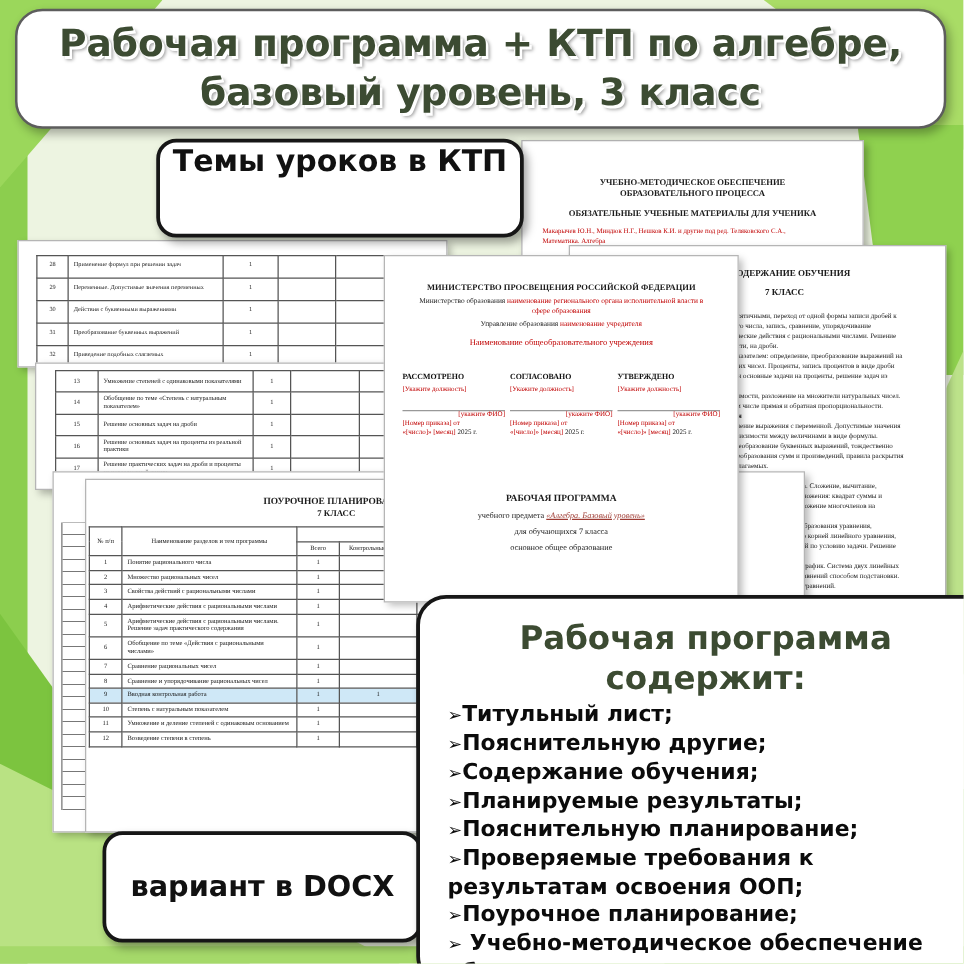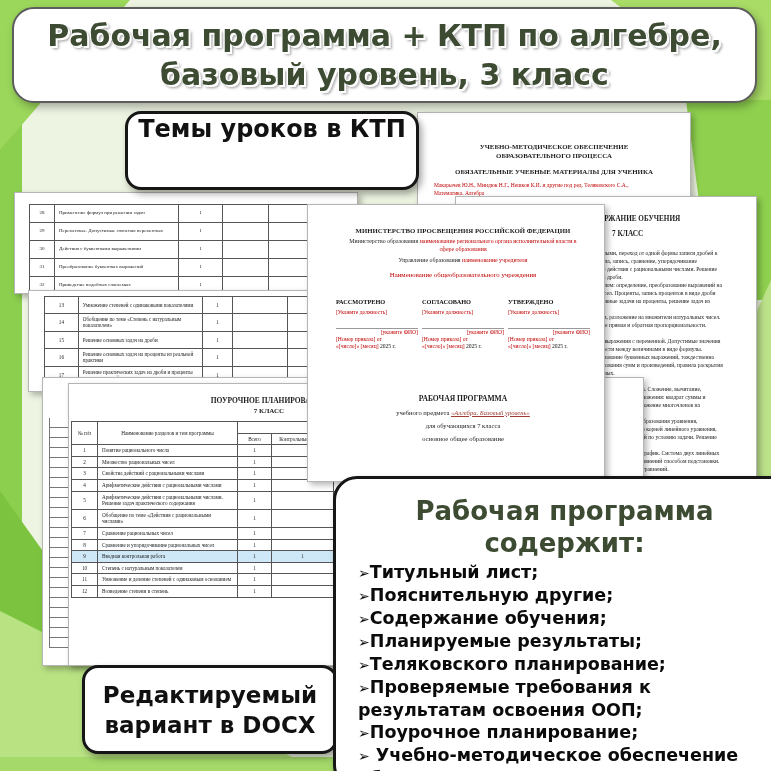--- a/index.html
+++ b/index.html
@@ -38,21 +38,21 @@
   .numcells{position:absolute;left:6px;top:40px;width:22px;height:230px;border-left:1px solid #777;border-right:1px solid #777;background:repeating-linear-gradient(to bottom,#fff 0px,#fff 9px,#777 9px,#777 10px);}
 
   
   .pg-pour{left:68px;top:383px;width:400px;height:281px;z-index:6;}
   .pour-title{ text-align:center;font-weight:bold;font-size:7.5px;margin-top:12px;}
   .pour-sub{text-align:center;font-weight:bold;font-size:7px;margin-top:2px;}
   .pg-pour table{margin:6px 0 0 2px;font-size:5.2px;line-height:6.6px;width:392px;}
   .pg-pour th{font-weight:bold;text-align:center;font-size:5.2px;}
 
   
-  .pg-center{left:307px;top:204px;width:282px;height:276px;z-index:7;font-size:6px;text-align:center;padding-left:14px;}
+  .pg-center{left:307px;top:204px;width:282px;height:276px;z-index:7;font-size:6px;text-align:center;}
   .red{color:#c00000;}
   .ministry{font-weight:bold;font-size:6.8px;margin-top:22px;}
   .mline{width:236px;margin:4px auto 0;font-size:5.9px;line-height:7.6px;}
   .orgname{font-size:6.8px;margin-top:6px;}
   .approvals{display:flex;justify-content:space-between;margin:20px 14px 0;text-align:left;}
   .appr-col{width:82px;font-size:5.6px;line-height:7px;}
   .appr-status{font-weight:bold;color:#111;font-size:6.3px;}
   .appr-pos{margin-top:4px;}
   .appr-rule{border-top:1px solid #999;margin-top:12px;}
   .appr-fio{text-align:right;}
@@ -420,31 +420,30 @@
   <div class="title-card">
     <div class="tline">Рабочая программа + КТП по алгебре,</div>
     <div class="tline">базовый уровень, 3 класс</div>
   </div>
 
   <div class="sticker box-ktp">
     <div class="kline">Темы уроков в КТП</div>
   </div>
 
   <div class="sticker box-docx">
-    <div class="kline">Редактируемый</div>
     <div class="kline">вариант в DOCX</div>
   </div>
 
   <div class="sticker box-contains">
     <div class="contains-title">Рабочая программа содержит:</div>
     <div class="contains-list">
         <div class="citem"><span class="bullet">➢</span><span>Титульный лист;</span></div>
         <div class="citem"><span class="bullet">➢</span><span>Пояснительную другие;</span></div>
         <div class="citem"><span class="bullet">➢</span><span>Содержание обучения;</span></div>
         <div class="citem"><span class="bullet">➢</span><span>Планируемые результаты;</span></div>
-        <div class="citem"><span class="bullet">➢</span><span>Теляковского планирование;</span></div>
+        <div class="citem"><span class="bullet">➢</span><span>Пояснительную планирование;</span></div>
         <div class="citem"><span class="bullet">➢</span><span>Проверяемые требования к результатам освоения ООП;</span></div>
         <div class="citem"><span class="bullet">➢</span><span>Поурочное планирование;</span></div>
         <div class="citem"><span class="bullet">➢</span><span> Учебно-методическое обеспечение образовательного процесса.</span></div>
       </div>
   </div>
 
 </div>
 
 </body></html>

